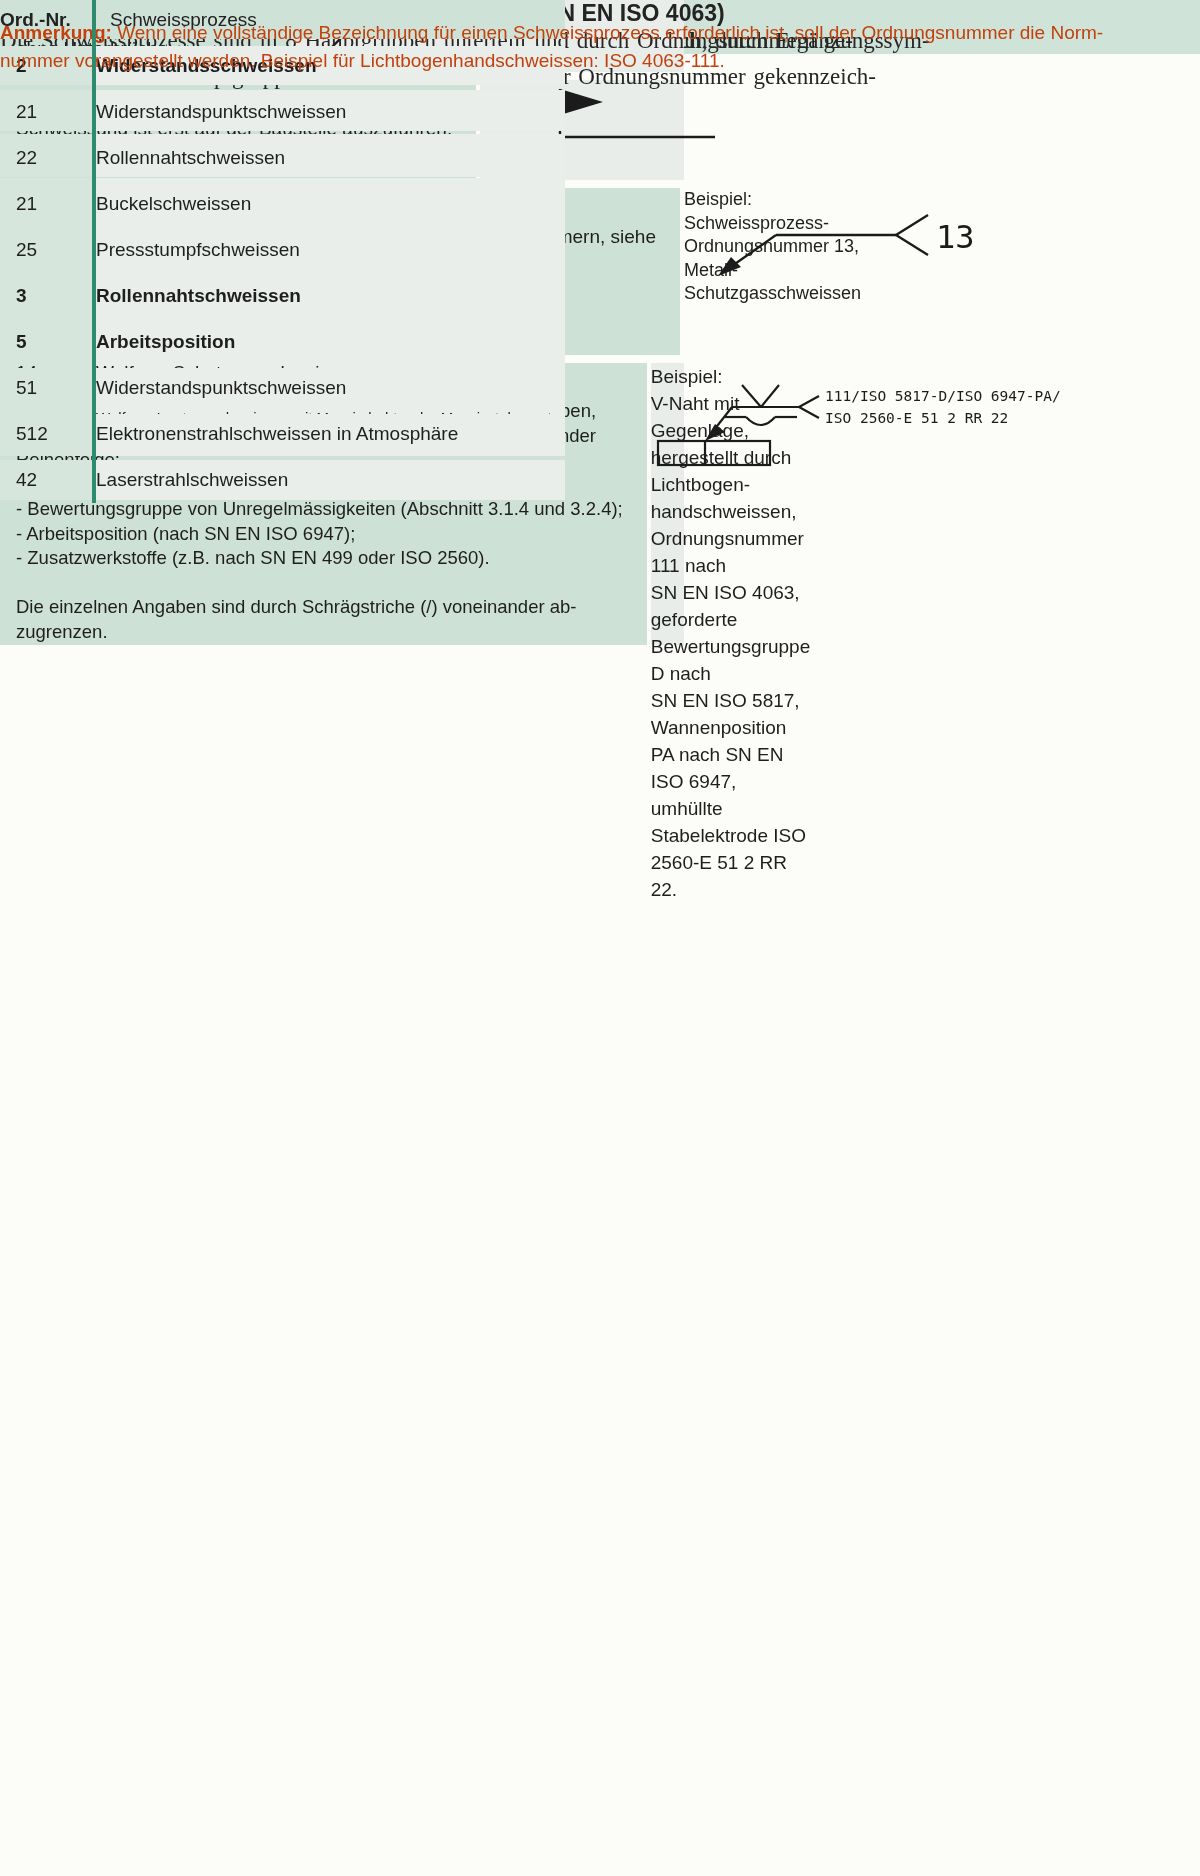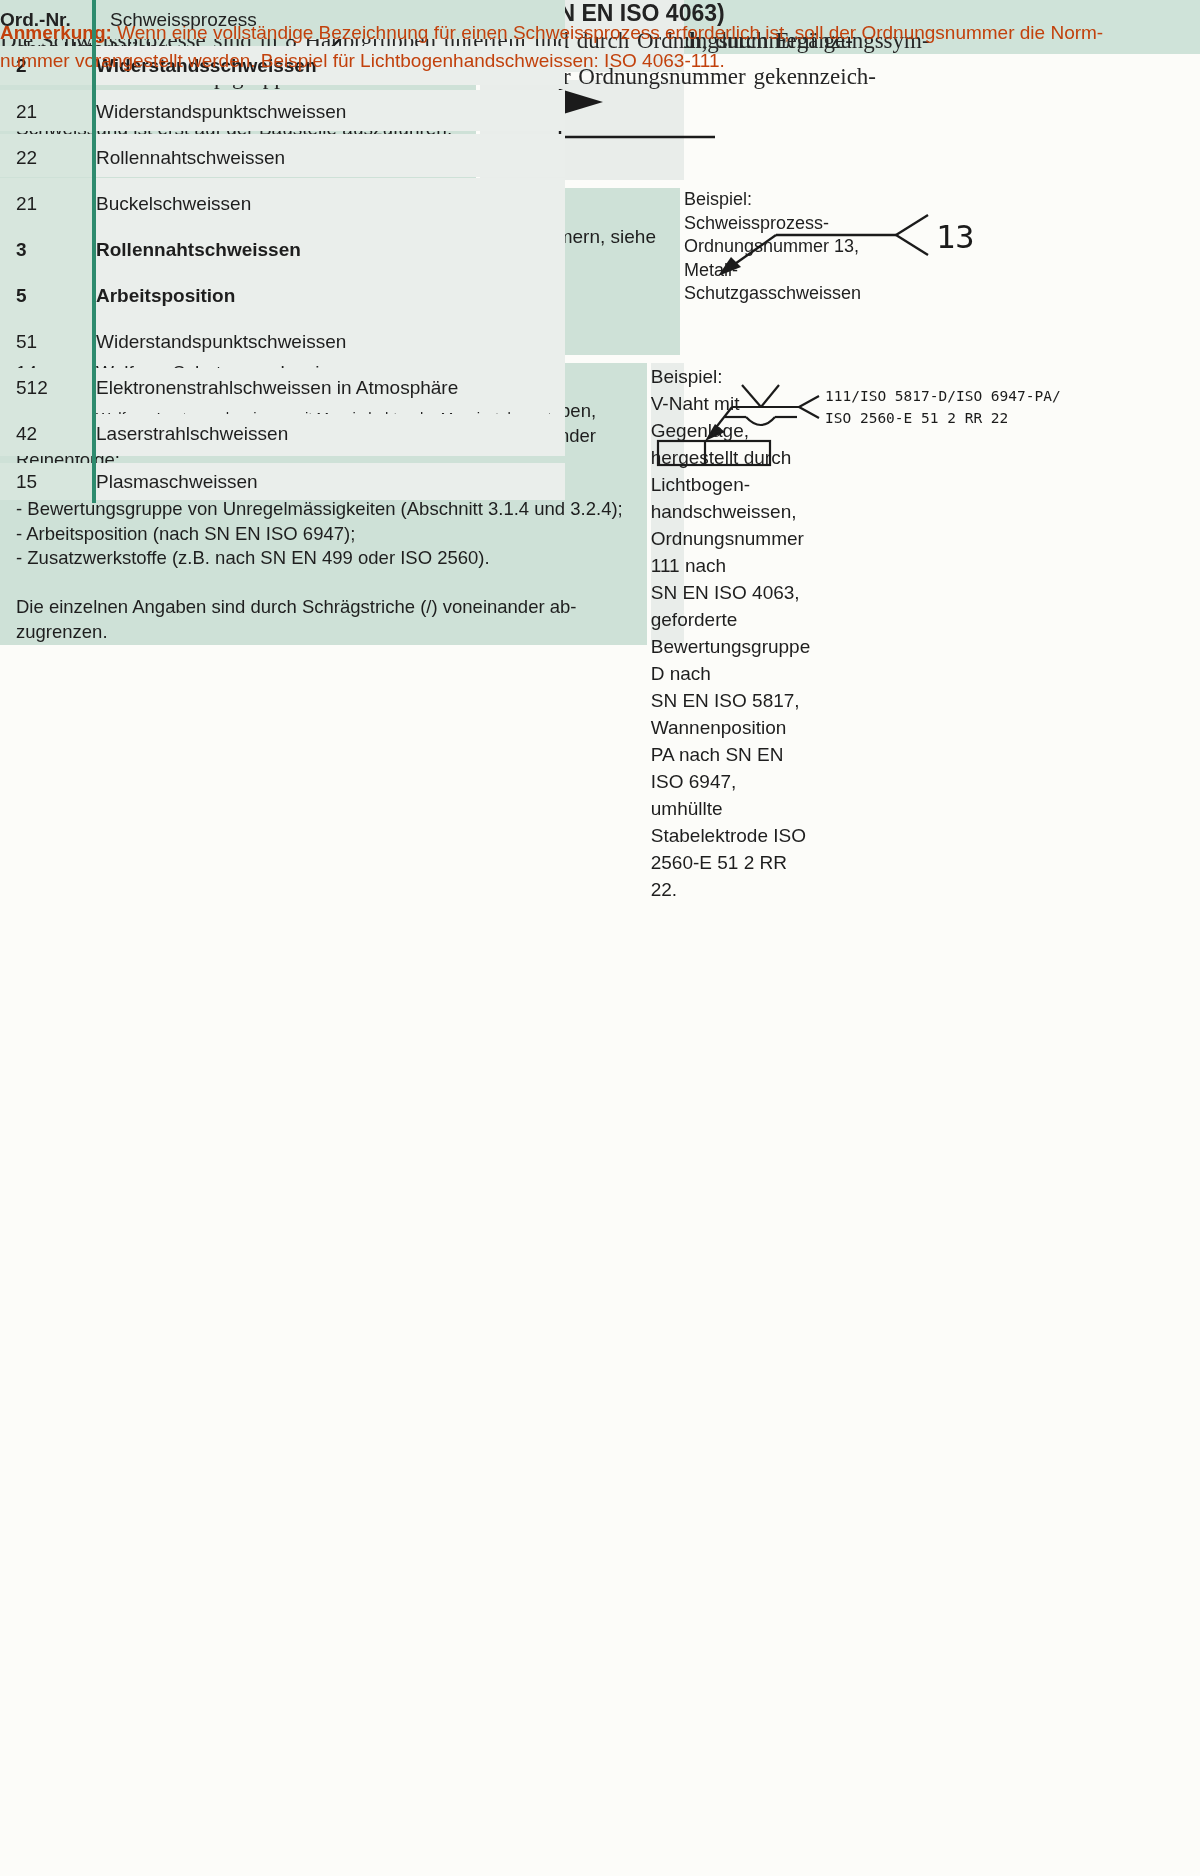--- a/index.html
+++ b/index.html
@@ -279,20 +279,24 @@
         <div class="c2">Widerstandspunktschweissen</div>
       </div>
     <div class="t2r">
         <div class="c1">22</div>
         <div class="c2">Rollennahtschweissen</div>
       </div>
     <div class="t2r">
         <div class="c1">21</div>
         <div class="c2">Buckelschweissen</div>
       </div>
+    <div class="t2r">
+        <div class="c1">25</div>
+        <div class="c2">Pressstumpfschweissen</div>
+      </div>
     <div class="t2r bold">
         <div class="c1">3</div>
         <div class="c2">Rollennahtschweissen</div>
       </div>
     <div class="t2r bold">
         <div class="c1">5</div>
         <div class="c2">Arbeitsposition</div>
       </div>
     <div class="t2r">
         <div class="c1">51</div>

